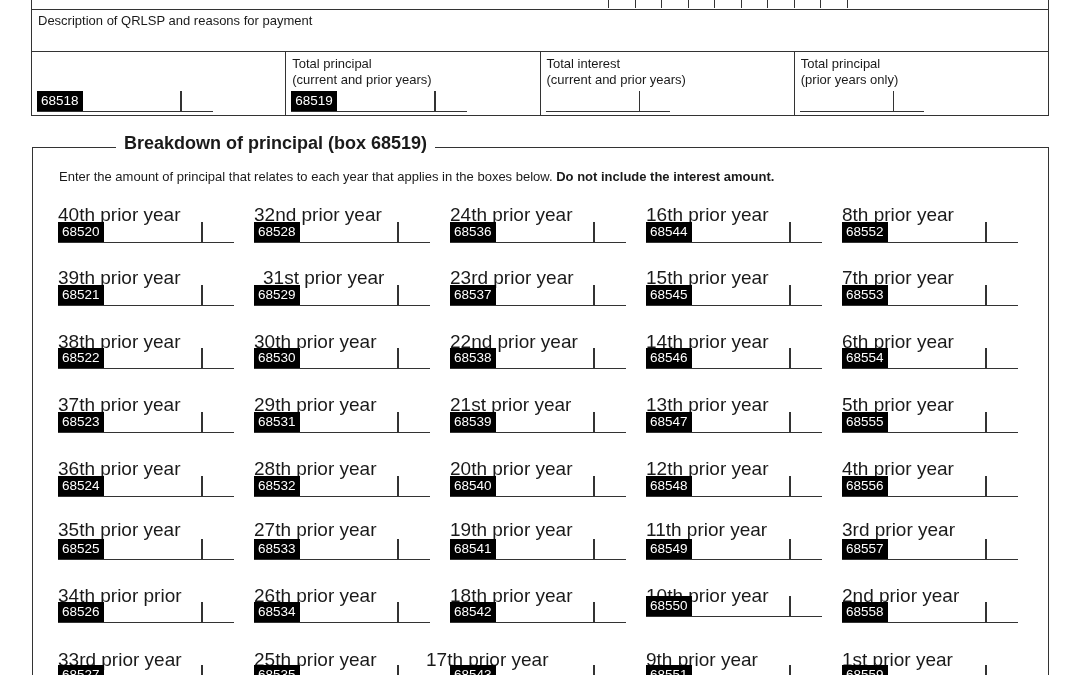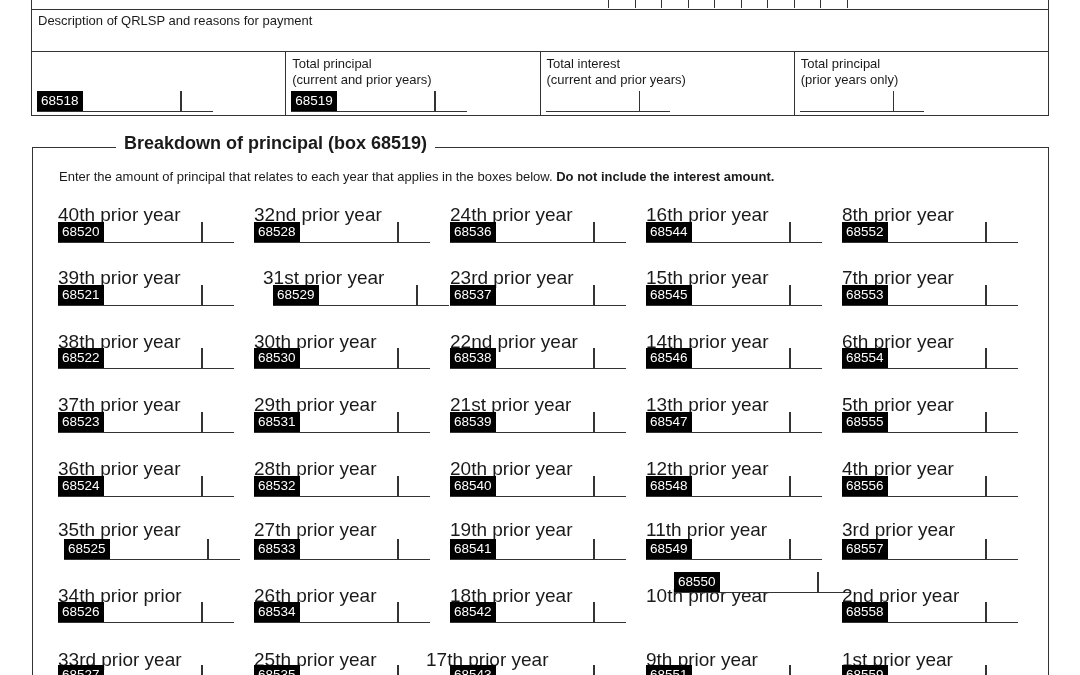--- a/index.html
+++ b/index.html
@@ -127,21 +127,21 @@
       <span class="uline" style="left: 0px; width: 176px;"></span>
       <span class="tick" style="left: 143px;"></span>
     </div>
     <div class="yl" style="left: 58px; top: 458px;">36th prior year</div>
     <div class="field" style="left: 58px; top: 476px; width: 176px;">
       <span class="code">68524</span>
       <span class="uline" style="left: 0px; width: 176px;"></span>
       <span class="tick" style="left: 143px;"></span>
     </div>
     <div class="yl" style="left: 58px; top: 519px;">35th prior year</div>
-    <div class="field" style="left: 64px; top: 539px; width: 176px;">
+    <div class="field" style="left: 58px; top: 539px; width: 176px;">
       <span class="code">68525</span>
       <span class="uline" style="left: 0px; width: 176px;"></span>
       <span class="tick" style="left: 143px;"></span>
     </div>
     <div class="yl" style="left: 58px; top: 585px;">34th prior prior</div>
     <div class="field" style="left: 58px; top: 602px; width: 176px;">
       <span class="code">68526</span>
       <span class="uline" style="left: 0px; width: 176px;"></span>
       <span class="tick" style="left: 143px;"></span>
     </div>
@@ -150,21 +150,21 @@
       <span class="code">68527</span>
       <span class="tick" style="left: 143px;"></span>
     </div>
     <div class="yl" style="left: 254px; top: 204px;">32nd prior year</div>
     <div class="field" style="left: 254px; top: 222px; width: 176px;">
       <span class="code">68528</span>
       <span class="uline" style="left: 0px; width: 176px;"></span>
       <span class="tick" style="left: 143px;"></span>
     </div>
     <div class="yl" style="left: 263px; top: 267px; text-align: center;">31st prior year</div>
-    <div class="field" style="left: 254px; top: 285px; width: 176px; margin-left: 19px;">
+    <div class="field" style="left: 254px; top: 285px; width: 176px;">
       <span class="code">68529</span>
       <span class="uline" style="left: 0px; width: 176px;"></span>
       <span class="tick" style="left: 143px;"></span>
     </div>
     <div class="yl" style="left: 254px; top: 331px;">30th prior year</div>
     <div class="field" style="left: 254px; top: 348px; width: 176px;">
       <span class="code">68530</span>
       <span class="uline" style="left: 0px; width: 176px;"></span>
       <span class="tick" style="left: 143px;"></span>
     </div>
@@ -274,21 +274,21 @@
       <span class="uline" style="left: 0px; width: 176px;"></span>
       <span class="tick" style="left: 143px;"></span>
     </div>
     <div class="yl" style="left: 646px; top: 519px;">11th prior year</div>
     <div class="field" style="left: 646px; top: 539px; width: 176px;">
       <span class="code">68549</span>
       <span class="uline" style="left: 0px; width: 176px;"></span>
       <span class="tick" style="left: 143px;"></span>
     </div>
     <div class="yl" style="left: 646px; top: 585px;">10th prior year</div>
-    <div class="field" style="left: 646px; top: 572px; width: 176px; margin-left: 28px;">
+    <div class="field" style="left: 646px; top: 596px; width: 176px;">
       <span class="code">68550</span>
       <span class="uline" style="left: 0px; width: 176px;"></span>
       <span class="tick" style="left: 143px;"></span>
     </div>
     <div class="yl" style="left: 646px; top: 649px;">9th prior year</div>
     <div class="field" style="left: 646px; top: 665px; width: 176px;">
       <span class="code">68551</span>
       <span class="tick" style="left: 143px;"></span>
     </div>
     <div class="yl" style="left: 842px; top: 204px;">8th prior year</div>

